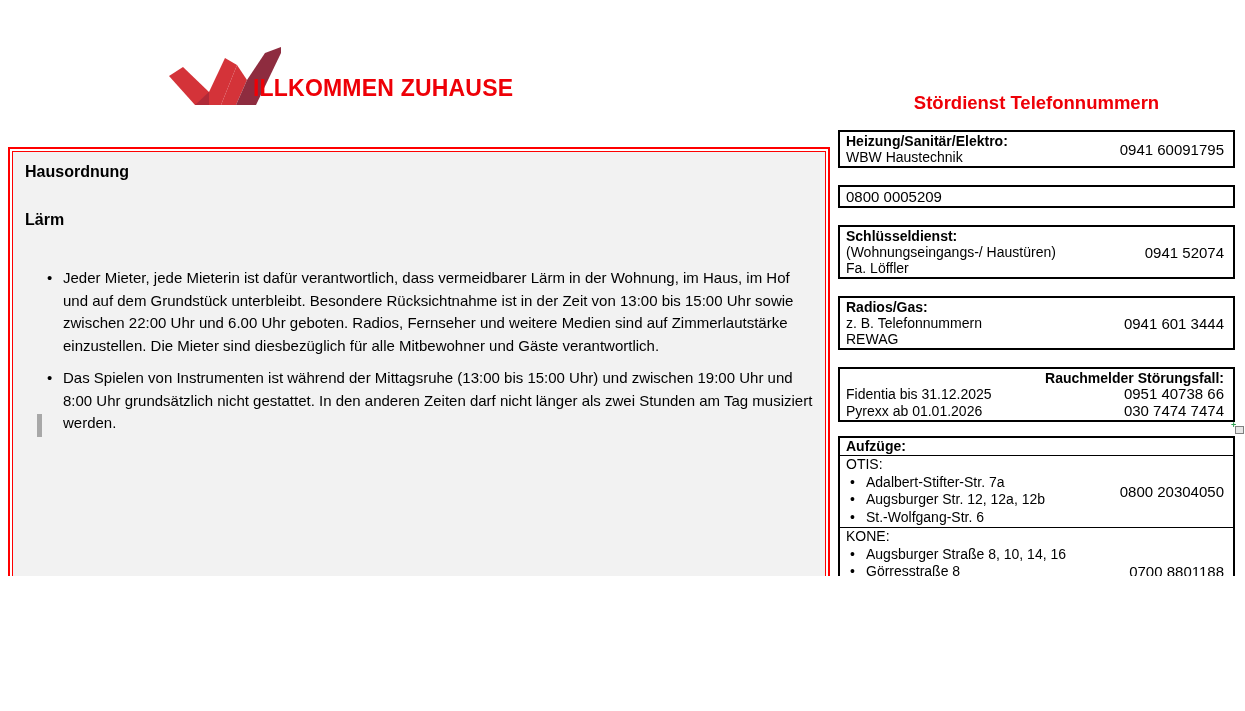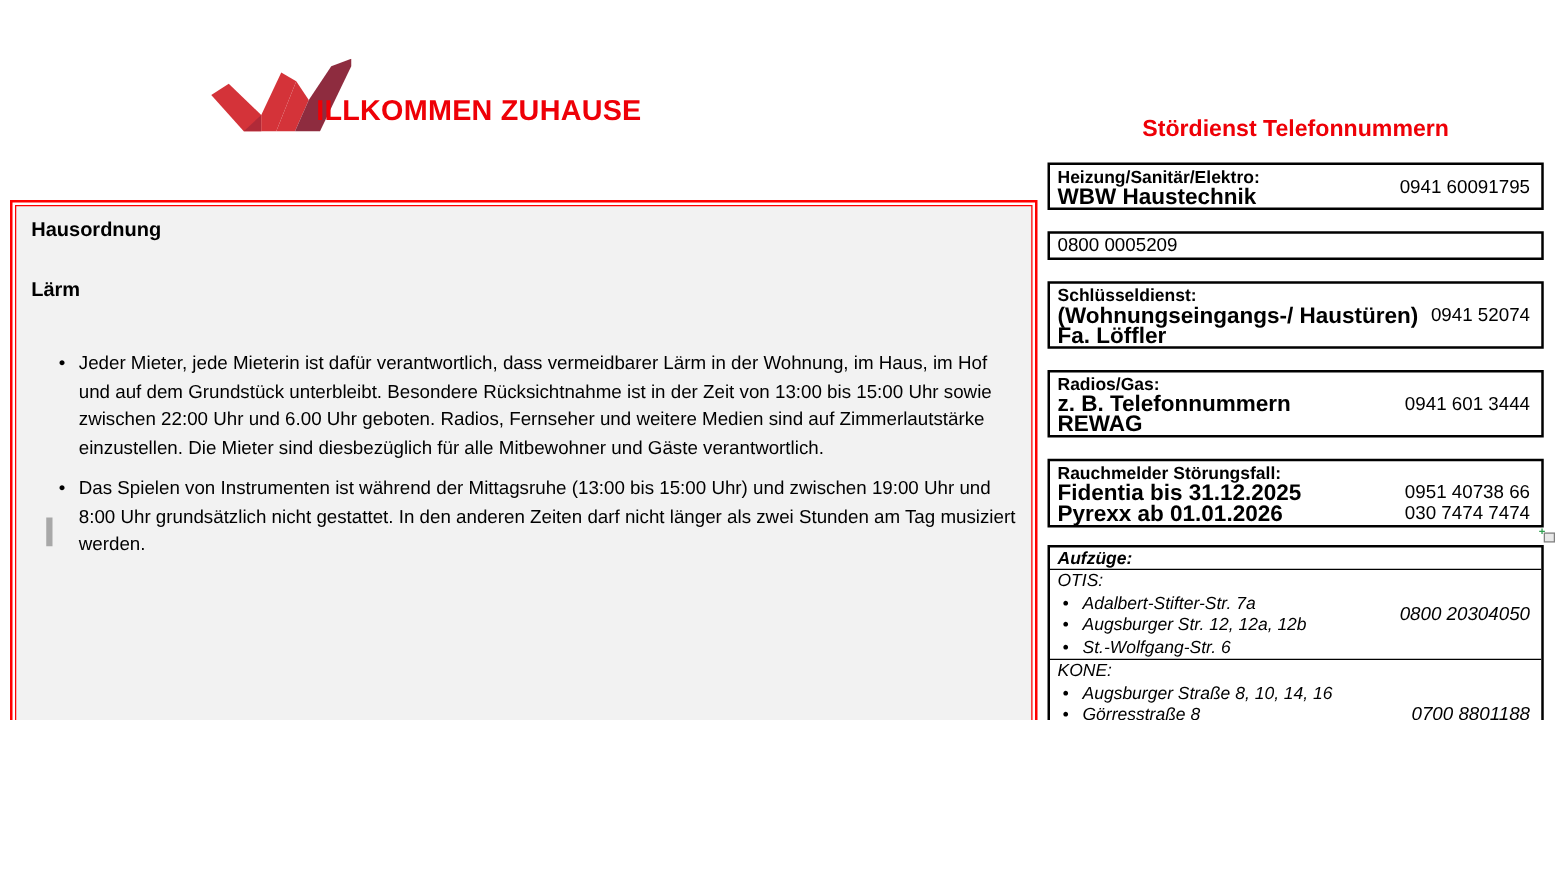--- a/index.html
+++ b/index.html
@@ -13,49 +13,49 @@
   html,body{background:#ffffff;}
   body{font-family:"Liberation Sans","DejaVu Sans",sans-serif;color:#000;}
   .page{position:relative;width:1245px;height:576px;background:#fff;overflow:hidden;}
 
   
   .logo-svg{position:absolute;left:168px;top:47px;}
   .logo-text{position:absolute;left:253px;top:75px;font-size:23px;font-weight:bold;
     color:var(--brand-red);letter-spacing:.2px;white-space:nowrap;}
 
   
-  .main-box{position:absolute;left:8px;top:160px;width:822px;height:458px;
+  .main-box{position:absolute;left:8px;top:147px;width:822px;height:458px;
     border:2px solid var(--border-red);background:#fff;padding:2px;}
   .main-box-inner{width:100%;height:100%;border:1px solid var(--border-red);
     background:var(--panel-bg);padding:7px 12px;}
   .notice-title{font-size:16px;font-weight:bold;line-height:20px;margin-top:3px;}
   .notice-section{font-size:16px;font-weight:bold;line-height:20px;margin-top:28px;}
   .notice-list{list-style:none;margin-top:37px;padding-left:16px;}
   .notice-list li{position:relative;font-size:15px;line-height:22.5px;
     padding-left:22px;margin-bottom:10px;max-width:786px;}
   .notice-list li::before{content:"•";position:absolute;left:6px;top:0;font-size:15px;}
   .change-bar{position:absolute;left:37px;top:414px;width:5px;height:23px;background:#a8a8a8;}
 
   
   .right-col{position:absolute;left:838px;top:93px;width:397px;}
   .services-title{color:var(--brand-red);font-weight:bold;font-size:18.5px;
     text-align:center;line-height:20px;margin-bottom:17px;white-space:nowrap;}
   .service-box{border:2px solid #000;background:#fff;display:flex;align-items:center;
     justify-content:space-between;padding:1px 9px 1px 6px;margin-bottom:17px;}
   .box-label{font-weight:bold;font-size:14px;line-height:16px;white-space:nowrap;}
-  .box-line{font-size:18px;line-height:16px;white-space:nowrap;font-weight:bold;}
+  .box-line{font-size:14px;line-height:16px;white-space:nowrap;}
   .phone{font-size:15px;white-space:nowrap;}
 
-  .smoke-box{border:2px solid #000;background:#fff;padding:1px 9px 1px 6px;margin-bottom:14px;}
+  .smoke-box{border:2px solid #000;background:#fff;padding:1px 9px 1px 6px;margin-bottom:14px;text-align:right;}
   .smoke-row{display:flex;justify-content:space-between;align-items:center;}
   .smoke-row .box-line{line-height:16.5px;}
   .smoke-row .phone{line-height:16.5px;}
 
   
-  .elevator-table{border:2px solid #000;background:#fff;font-style:italic;}
+  .elevator-table{border:2px solid #000;background:#fff;}
   .elevator-header{font-weight:bold;font-size:14px;line-height:17px;padding:0 6px;}
   .provider-row{border-top:1px solid #000;display:flex;justify-content:space-between;
     align-items:center;padding:0 9px 1px 6px;}
   .provider-name{font-size:14px;line-height:17.5px;}
   .addr{position:relative;font-size:14px;line-height:17.5px;padding-left:20px;white-space:nowrap;}
   .addr::before{content:"•";position:absolute;left:4px;top:0;}
 
   
   .anchor-icon{position:absolute;left:393px;top:330px;width:13px;height:11px;}
   .anchor-icon .sq{position:absolute;right:0;bottom:0;width:9px;height:8px;

